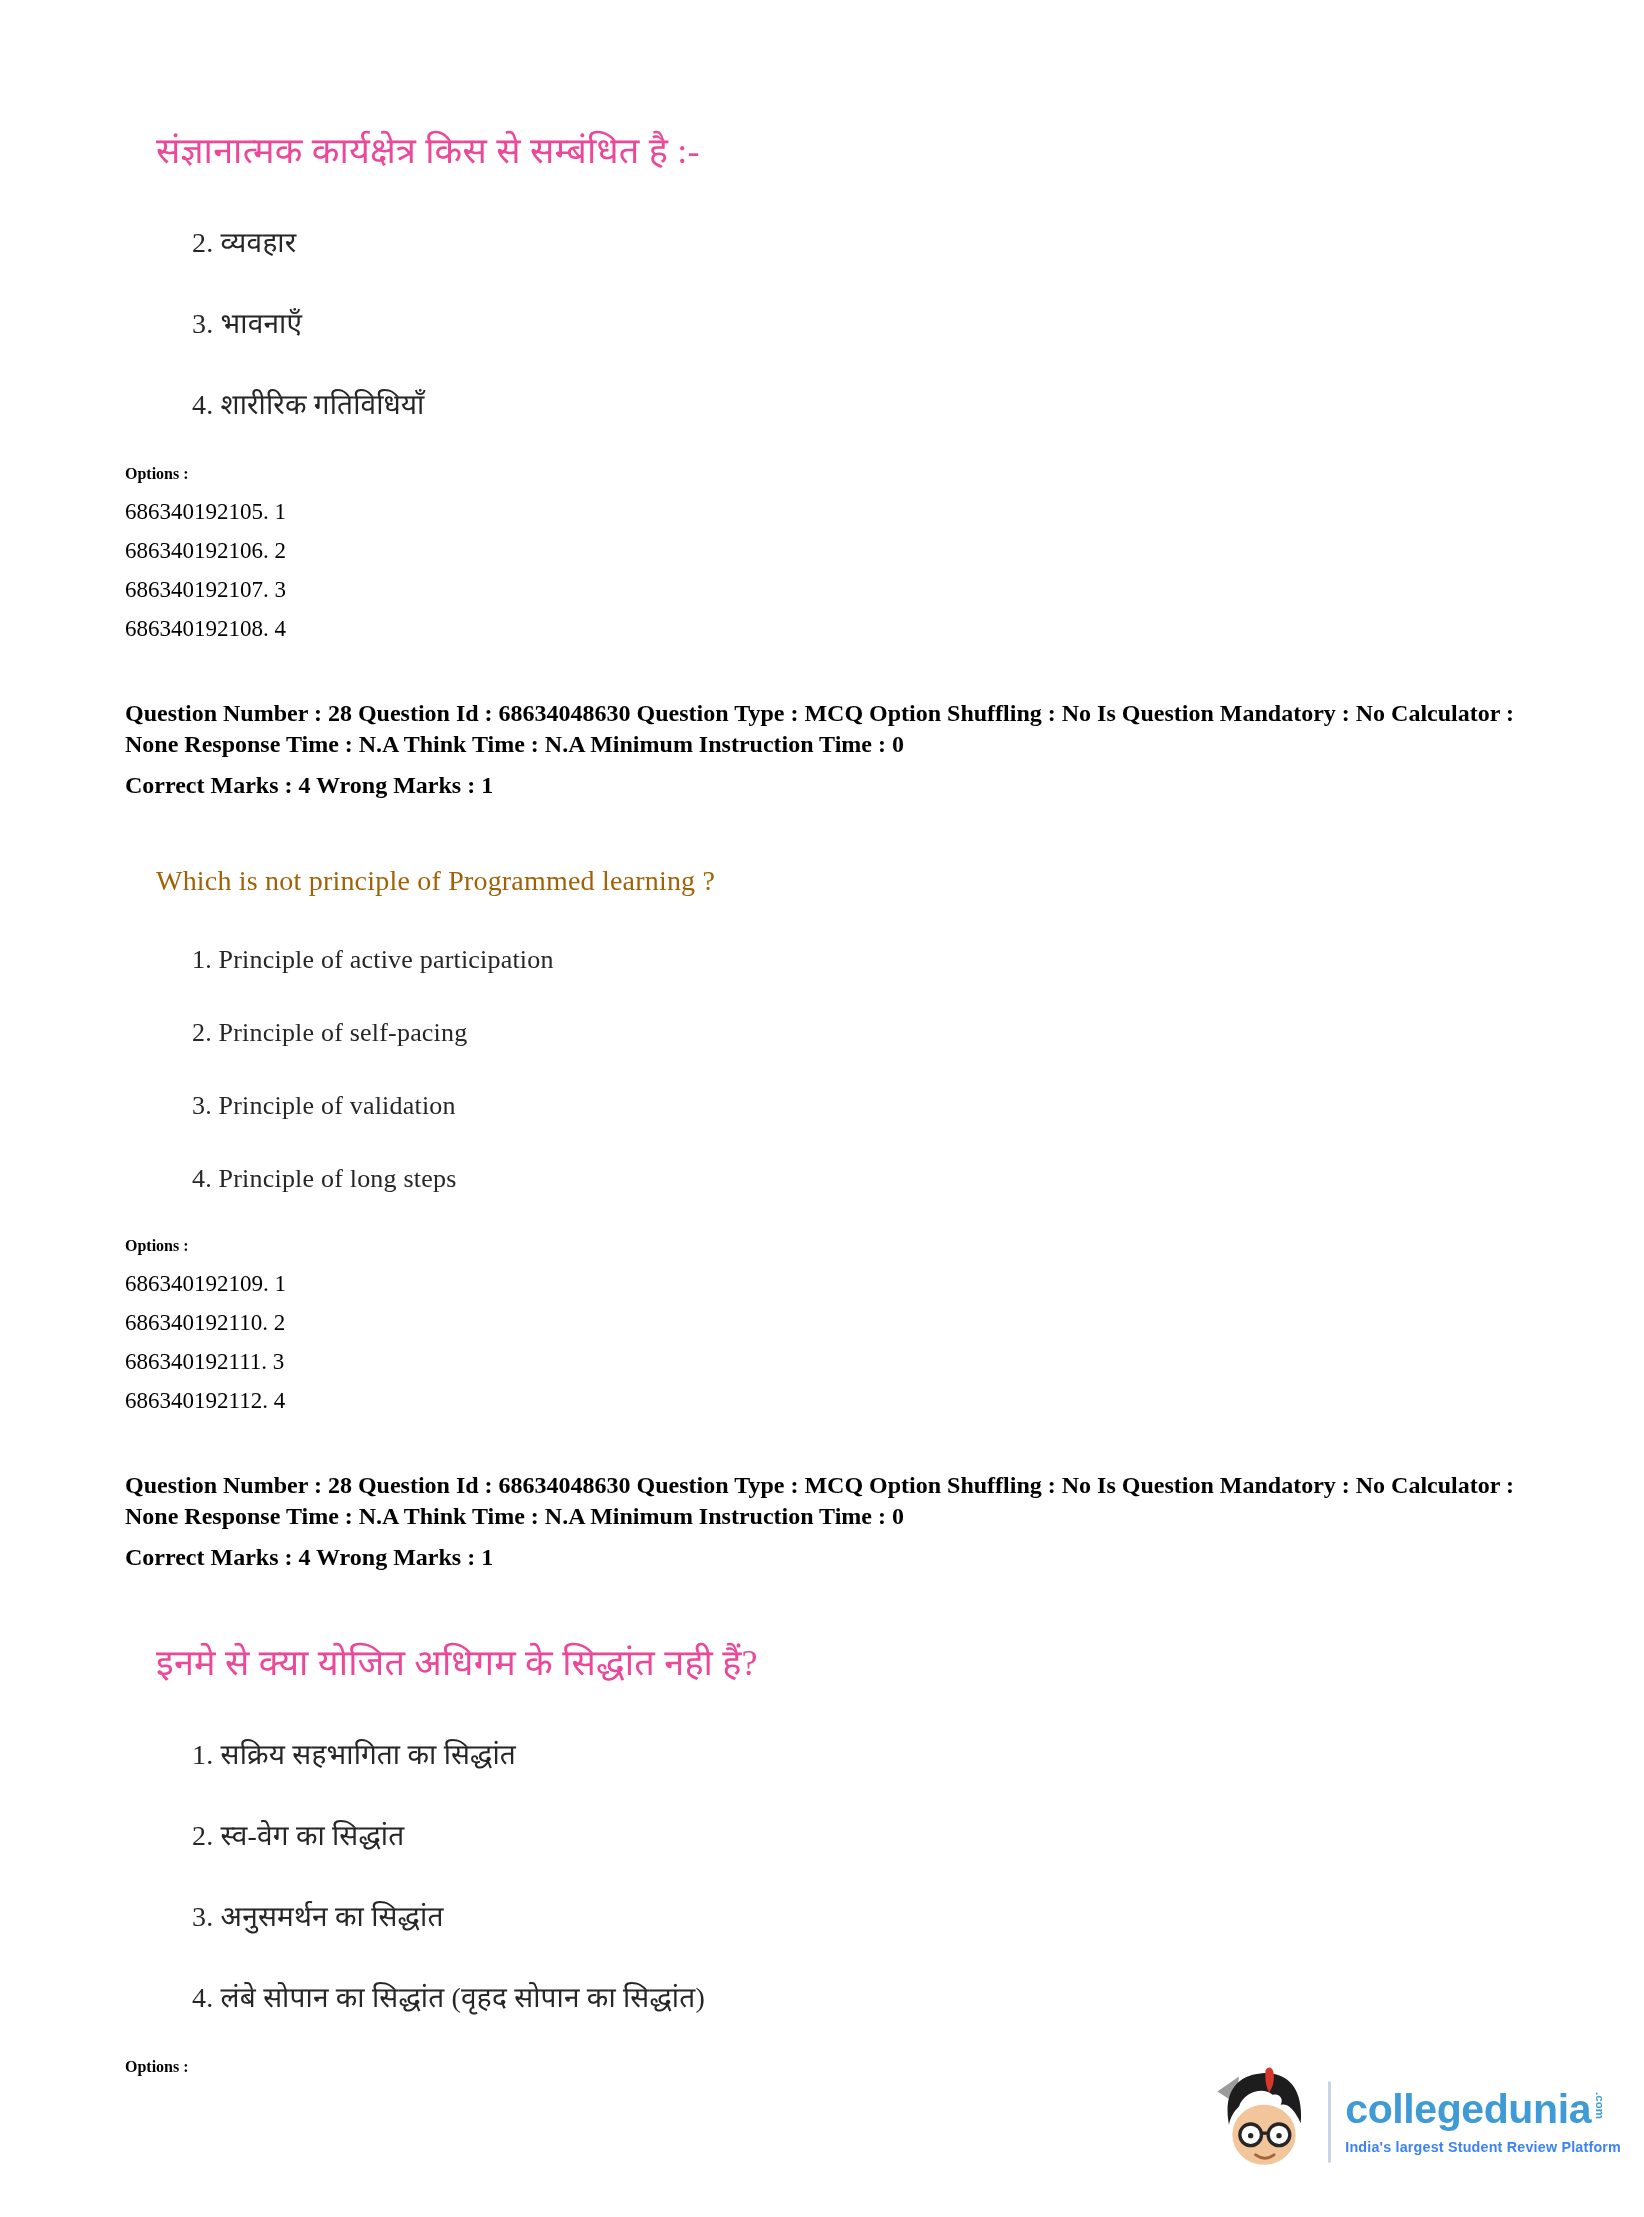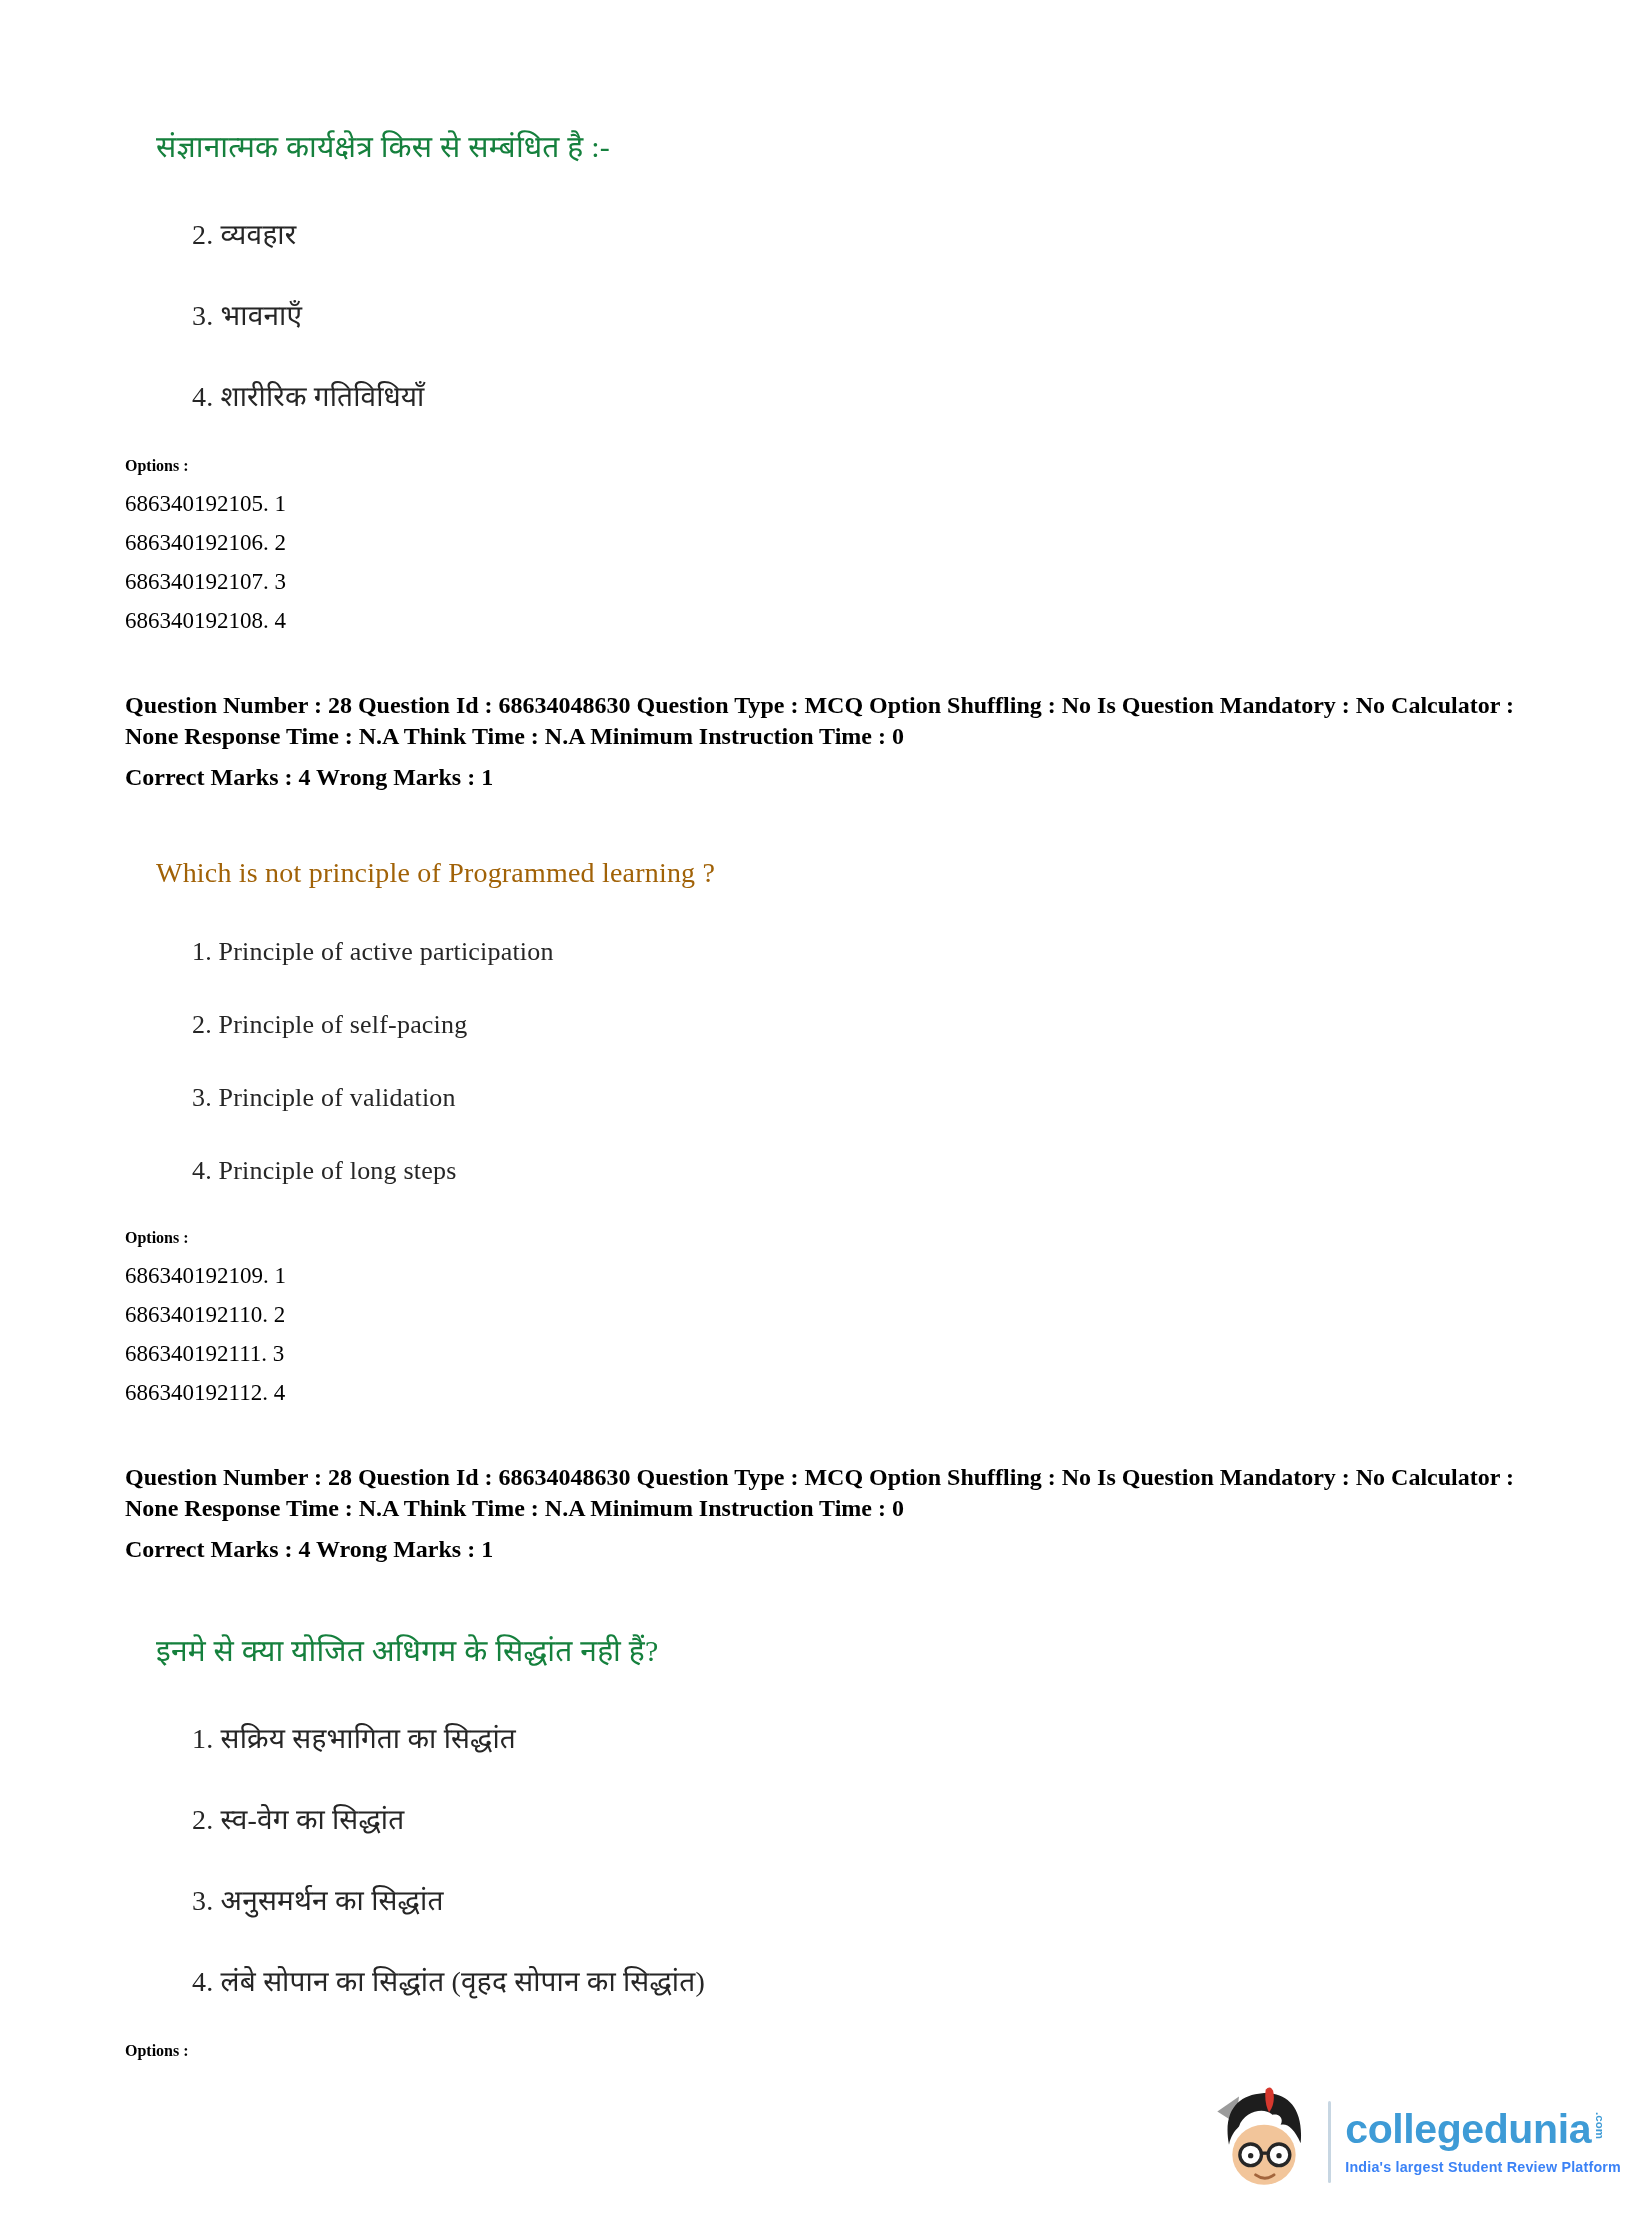--- a/index.html
+++ b/index.html
@@ -15,21 +15,21 @@
   .page {
     padding: 125px 81px 0 125px;
   }
   
   .q-text {
     margin-left: 31px;
     font-size: 28px;
     color: #a16207;
     letter-spacing: 0.2px;
   }
-  .q-text.hindi { font-size: 30px; color: #15803d; }
+  .q-text.hindi { font-size: 36px; color: #ec4899; }
   .choices { margin-left: 67px; margin-top: 48px; }
   .choice {
     font-size: 26px;
     color: #262626;
     margin-bottom: 43px;
     letter-spacing: 0.2px;
   }
   .choice.hindi { font-size: 28px; }
   .options-label {
     font-weight: bold;
@@ -51,21 +51,21 @@
     line-height: 31px;
   }
   .meta-line.marks { margin-top: 9.9px; }
   .question-section { margin-top: 64px; }
   .first-section { margin-top: 0; }
 
   
   .logo {
     position: absolute;
     right: 23px;
-    bottom: 20px;
+    bottom: 40px;
     display: flex;
     align-items: center;
     gap: 14.3px;
     font-family: "Liberation Sans", sans-serif;
   }
   .logo .mascot { width: 100px; height: 111px; display: block; }
   .logo .divider {
     width: 2.7px;
     height: 82px;
     background: #c7d6e2;

